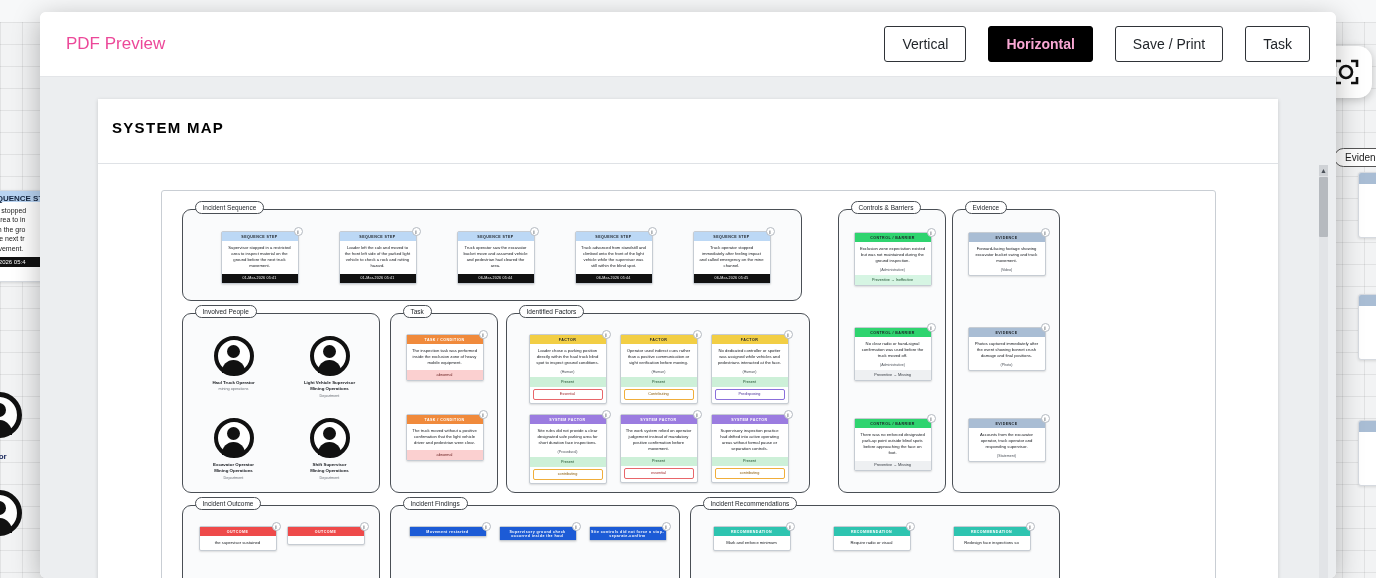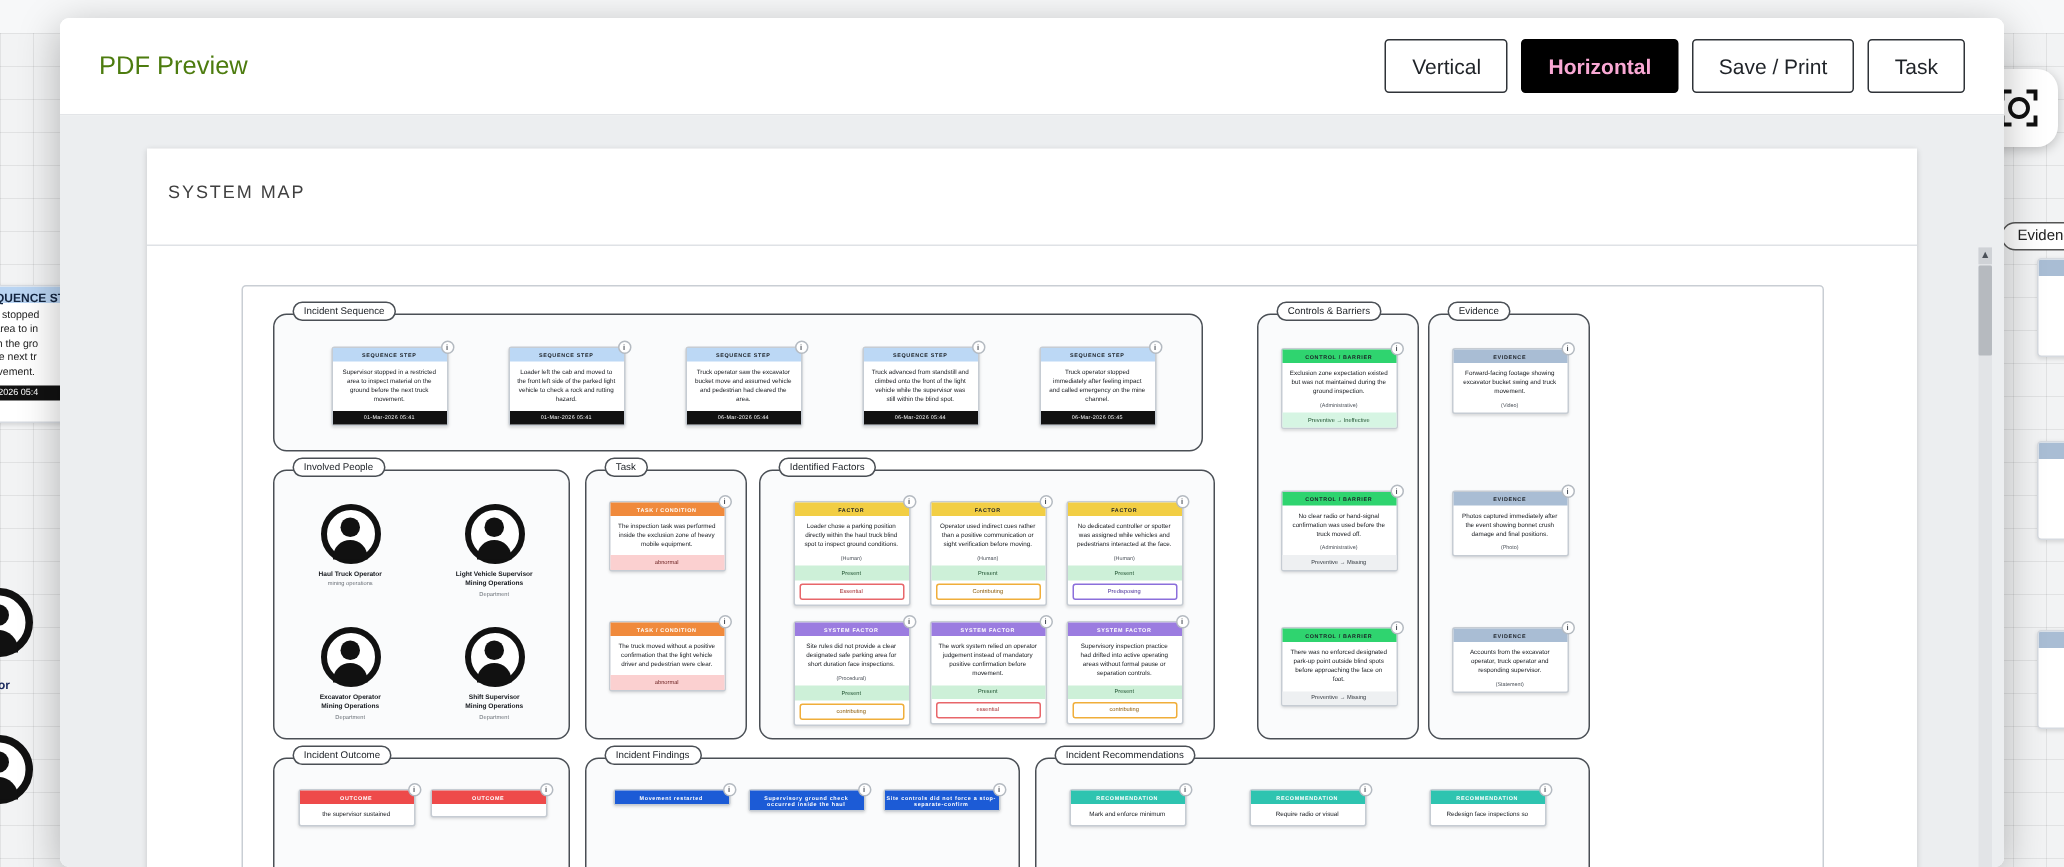--- a/index.html
+++ b/index.html
@@ -57,22 +57,22 @@
     position: absolute; left: 40px; top: 12px; width: 1296px; height: 566px;
     background: #fff; border-radius: 6px;
     box-shadow: 0 6px 28px rgba(0,0,0,.28);
     overflow: hidden;
   }
   #modal-header {
     height: 65px; border-bottom: 1px solid #e3e5e8;
     display: flex; align-items: center; padding: 0 26px;
     background: #fff;
   }
-  #modal-title { font-size: 17px; color: #4d7c0f; }
-  #modal-actions { margin-left: auto; display: flex; gap: 9px; }
+  #modal-title { font-size: 17px; color: #ec4899; }
+  #modal-actions { margin-left: auto; display: flex; gap: 22px; }
   .mbtn {
     border: 1px solid #2f3338; background: #fff; color: #1f2328;
     font-size: 14px; padding: 9px 17px; border-radius: 3px;
     font-family: "Liberation Sans", sans-serif; cursor: pointer;
     white-space: nowrap;
   }
   .mbtn.active { background: #000; color: #f9a8d4; border-color: #000; font-weight: bold; }
 
   
   #preview-pane {
@@ -84,21 +84,21 @@
     background: #fff; box-shadow: 0 1px 4px rgba(0,0,0,.16);
   }
   #page-header {
     height: 65px; border-bottom: 1px solid #dfe2e6;
     display: flex; align-items: center; padding: 0 14px 0 14px;
   }
   #logo-block { display:flex; align-items:flex-end; gap:14px; }
   .logo-wrap { position: relative; width: 136px; height: 40px; }
   .logo-wrap svg { display:block; }
   #system-map-label {
-    font-size: 12px; font-weight: normal; color: #404040; letter-spacing: 1.3px;
+    font-size: 15px; font-weight: bold; color: #000000; letter-spacing: 1.3px;
     padding-bottom: 7px;
   }
   #doc-name { margin-left:auto; font-size: 13.5px; font-weight: bold; color:#10131a; }
 
   #map-area { position: relative; width: 1055px; height: 530px; margin: 26px auto 0 auto;
       border: 1px solid #c9ced4; border-radius: 3px; background: #fff; }
 
   
   .group {
     position: absolute; border: 1px solid #4a4f55; border-radius: 9px;

